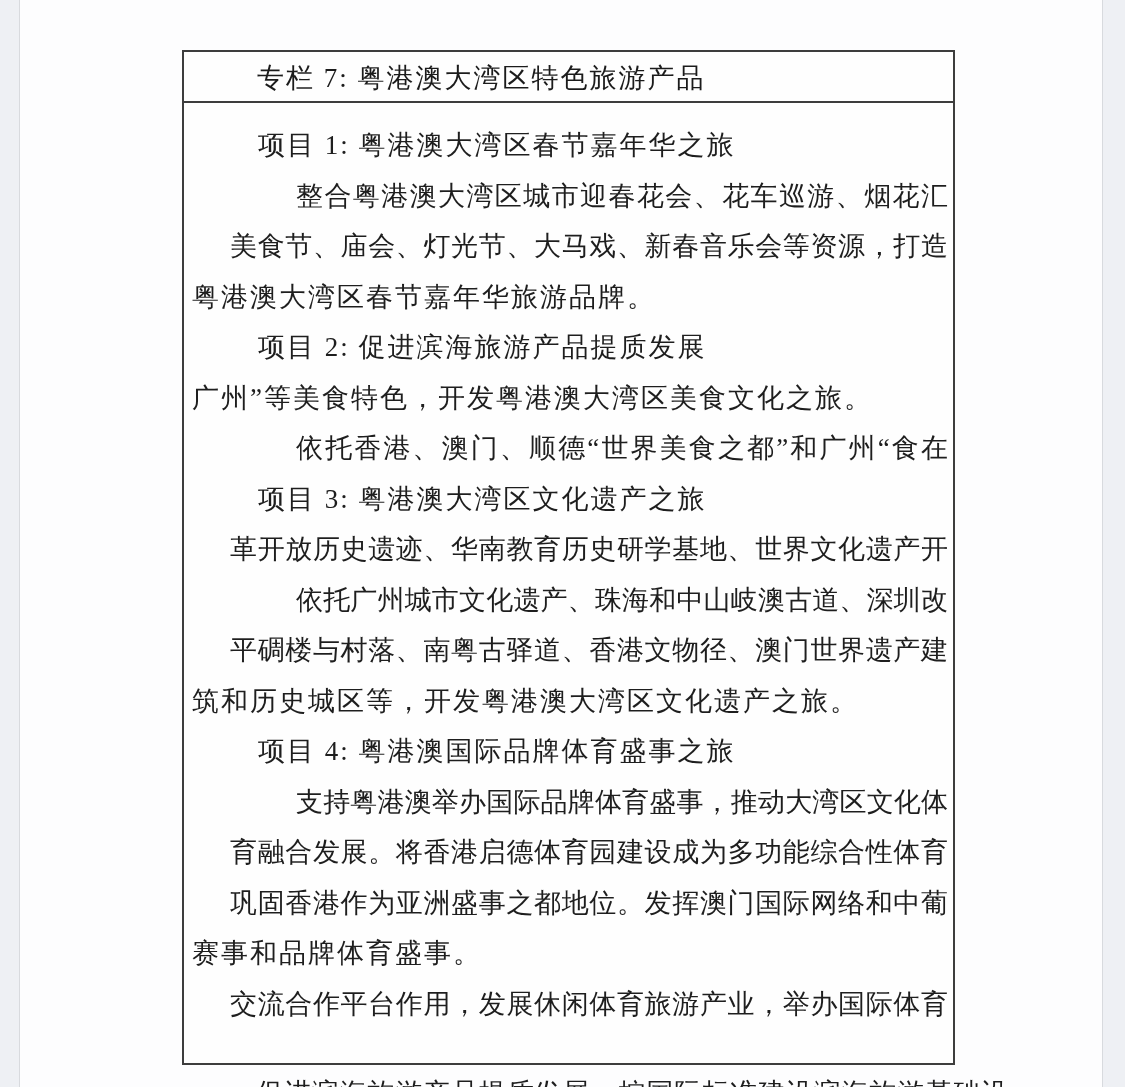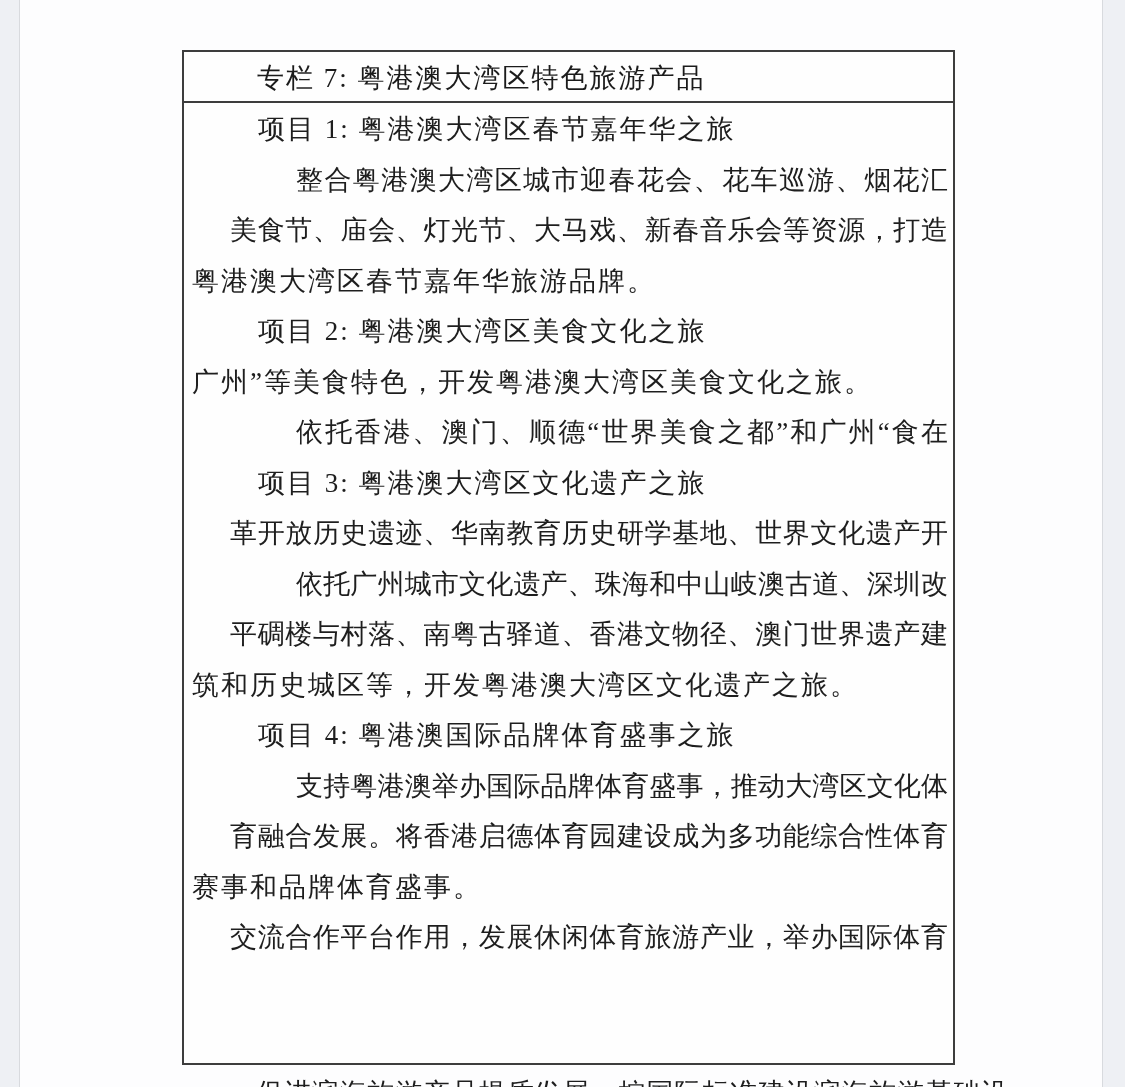--- a/index.html
+++ b/index.html
@@ -42,21 +42,21 @@
     line-height: 52px;
     border-bottom: 2px solid #3d3d3d;
     padding-left: 73px;
     font-size: 27px;
     letter-spacing: 2px;
     white-space: nowrap;
     overflow: hidden;
     color: #1b1b1b;
   }
   .box-body {
-    padding: 1px 5px 0 8px;
+    padding: 17px 5px 0 8px;
   }
   .line {
     height: 50.5px;
     line-height: 50.5px;
     font-size: 27px;
     letter-spacing: 2px;
     white-space: nowrap;
     overflow: hidden;
     color: #1e1e1e;
   }
@@ -92,30 +92,31 @@
   <div class="gutter left"></div>
   <div class="gutter right"></div>
 
   <div class="feature-box">
     <div class="box-title">专栏 7: 粤港澳大湾区特色旅游产品</div>
     <div class="box-body">
         <div class="line indent">项目 1: 粤港澳大湾区春节嘉年华之旅</div>
         <div class="line indent fill">整合粤港澳大湾区城市迎春花会、花车巡游、烟花汇演、</div>
         <div class="line fill">美食节、庙会、灯光节、大马戏、新春音乐会等资源，打造</div>
         <div class="line">粤港澳大湾区春节嘉年华旅游品牌。</div>
-        <div class="line indent">项目 2: 粤港澳大湾区美食文化之旅</div>
+        <div class="line indent">项目 2: 促进滨海旅游产品提质发展</div>
         <div class="line">广州”等美食特色，开发粤港澳大湾区美食文化之旅。</div>
         <div class="line indent fill">依托香港、澳门、顺德“世界美食之都”和广州“食在</div>
         <div class="line indent">项目 3: 粤港澳大湾区文化遗产之旅</div>
         <div class="line fill">革开放历史遗迹、华南教育历史研学基地、世界文化遗产开</div>
         <div class="line indent fill">依托广州城市文化遗产、珠海和中山岐澳古道、深圳改</div>
         <div class="line fill">平碉楼与村落、南粤古驿道、香港文物径、澳门世界遗产建</div>
         <div class="line">筑和历史城区等，开发粤港澳大湾区文化遗产之旅。</div>
         <div class="line indent">项目 4: 粤港澳国际品牌体育盛事之旅</div>
         <div class="line indent fill">支持粤港澳举办国际品牌体育盛事，推动大湾区文化体</div>
         <div class="line fill">育融合发展。将香港启德体育园建设成为多功能综合性体育</div>
+        <div class="line fill">巩固香港作为亚洲盛事之都地位。发挥澳门国际网络和中葡</div>
         <div class="line">赛事和品牌体育盛事。</div>
         <div class="line fill">交流合作平台作用，发展休闲体育旅游产业，举办国际体育</div>
       </div>
   </div>
 
   <div class="partial-line">促进滨海旅游产品提质发展，按国际标准建设滨海旅游基础设施</div>
 </div>
 
 </body></html>

